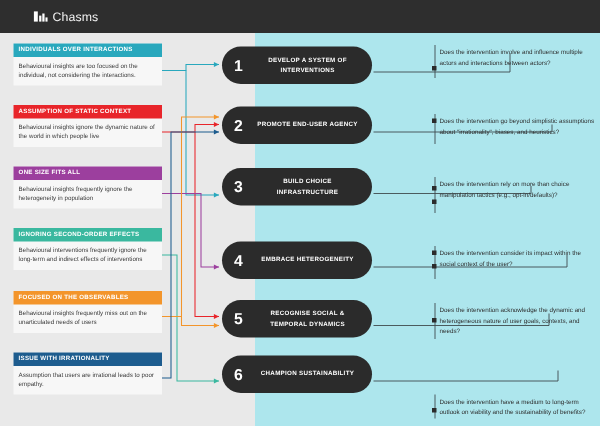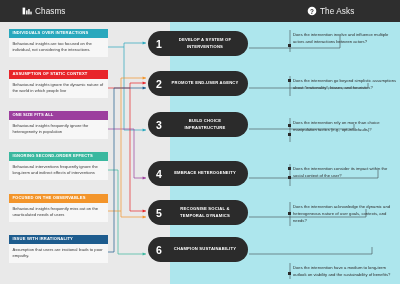--- a/index.html
+++ b/index.html
@@ -148,27 +148,20 @@
     <svg class="hdr-ico" viewBox="0 0 10 10">
       <rect x="0.6" y="1.6" width="2.6" height="6.8" fill="#ffffff"></rect>
       <rect x="4.1" y="4.4" width="1.5" height="4" fill="#ffffff"></rect>
       <rect x="6.2" y="3.0" width="1.5" height="5.4" fill="#ffffff"></rect>
       <rect x="8.3" y="5.6" width="1.4" height="2.8" fill="#ffffff"></rect>
     </svg>
     <span class="hdr-label">Chasms</span>
   </div>
 
 
-  <div class="hdr-cell c3">
-    <svg class="hdr-ico" viewBox="0 0 10 10">
-      <circle cx="5" cy="5" r="4.3" fill="#ffffff"></circle>
-      <text x="5" y="7.5" font-family="Liberation Sans, sans-serif" font-size="6.4" font-weight="bold" fill="#2e2e2e" text-anchor="middle">?</text>
-    </svg>
-    <span class="hdr-label">The Asks</span>
-  </div>
 </div>
 
 <div class="chasm" style="top:29px;">
   <div class="chasm-hd" style="background:#29a8bd">INDIVIDUALS OVER INTERACTIONS</div>
   <div class="chasm-bd">Behavioural insights are too focused on the individual, not considering the interactions.</div>
 </div>
 
 <div class="chasm" style="top:70px;">
   <div class="chasm-hd" style="background:#e8252a">ASSUMPTION OF STATIC CONTEXT</div>
   <div class="chasm-bd">Behavioural insights ignore the dynamic nature of the world in which people live</div>

